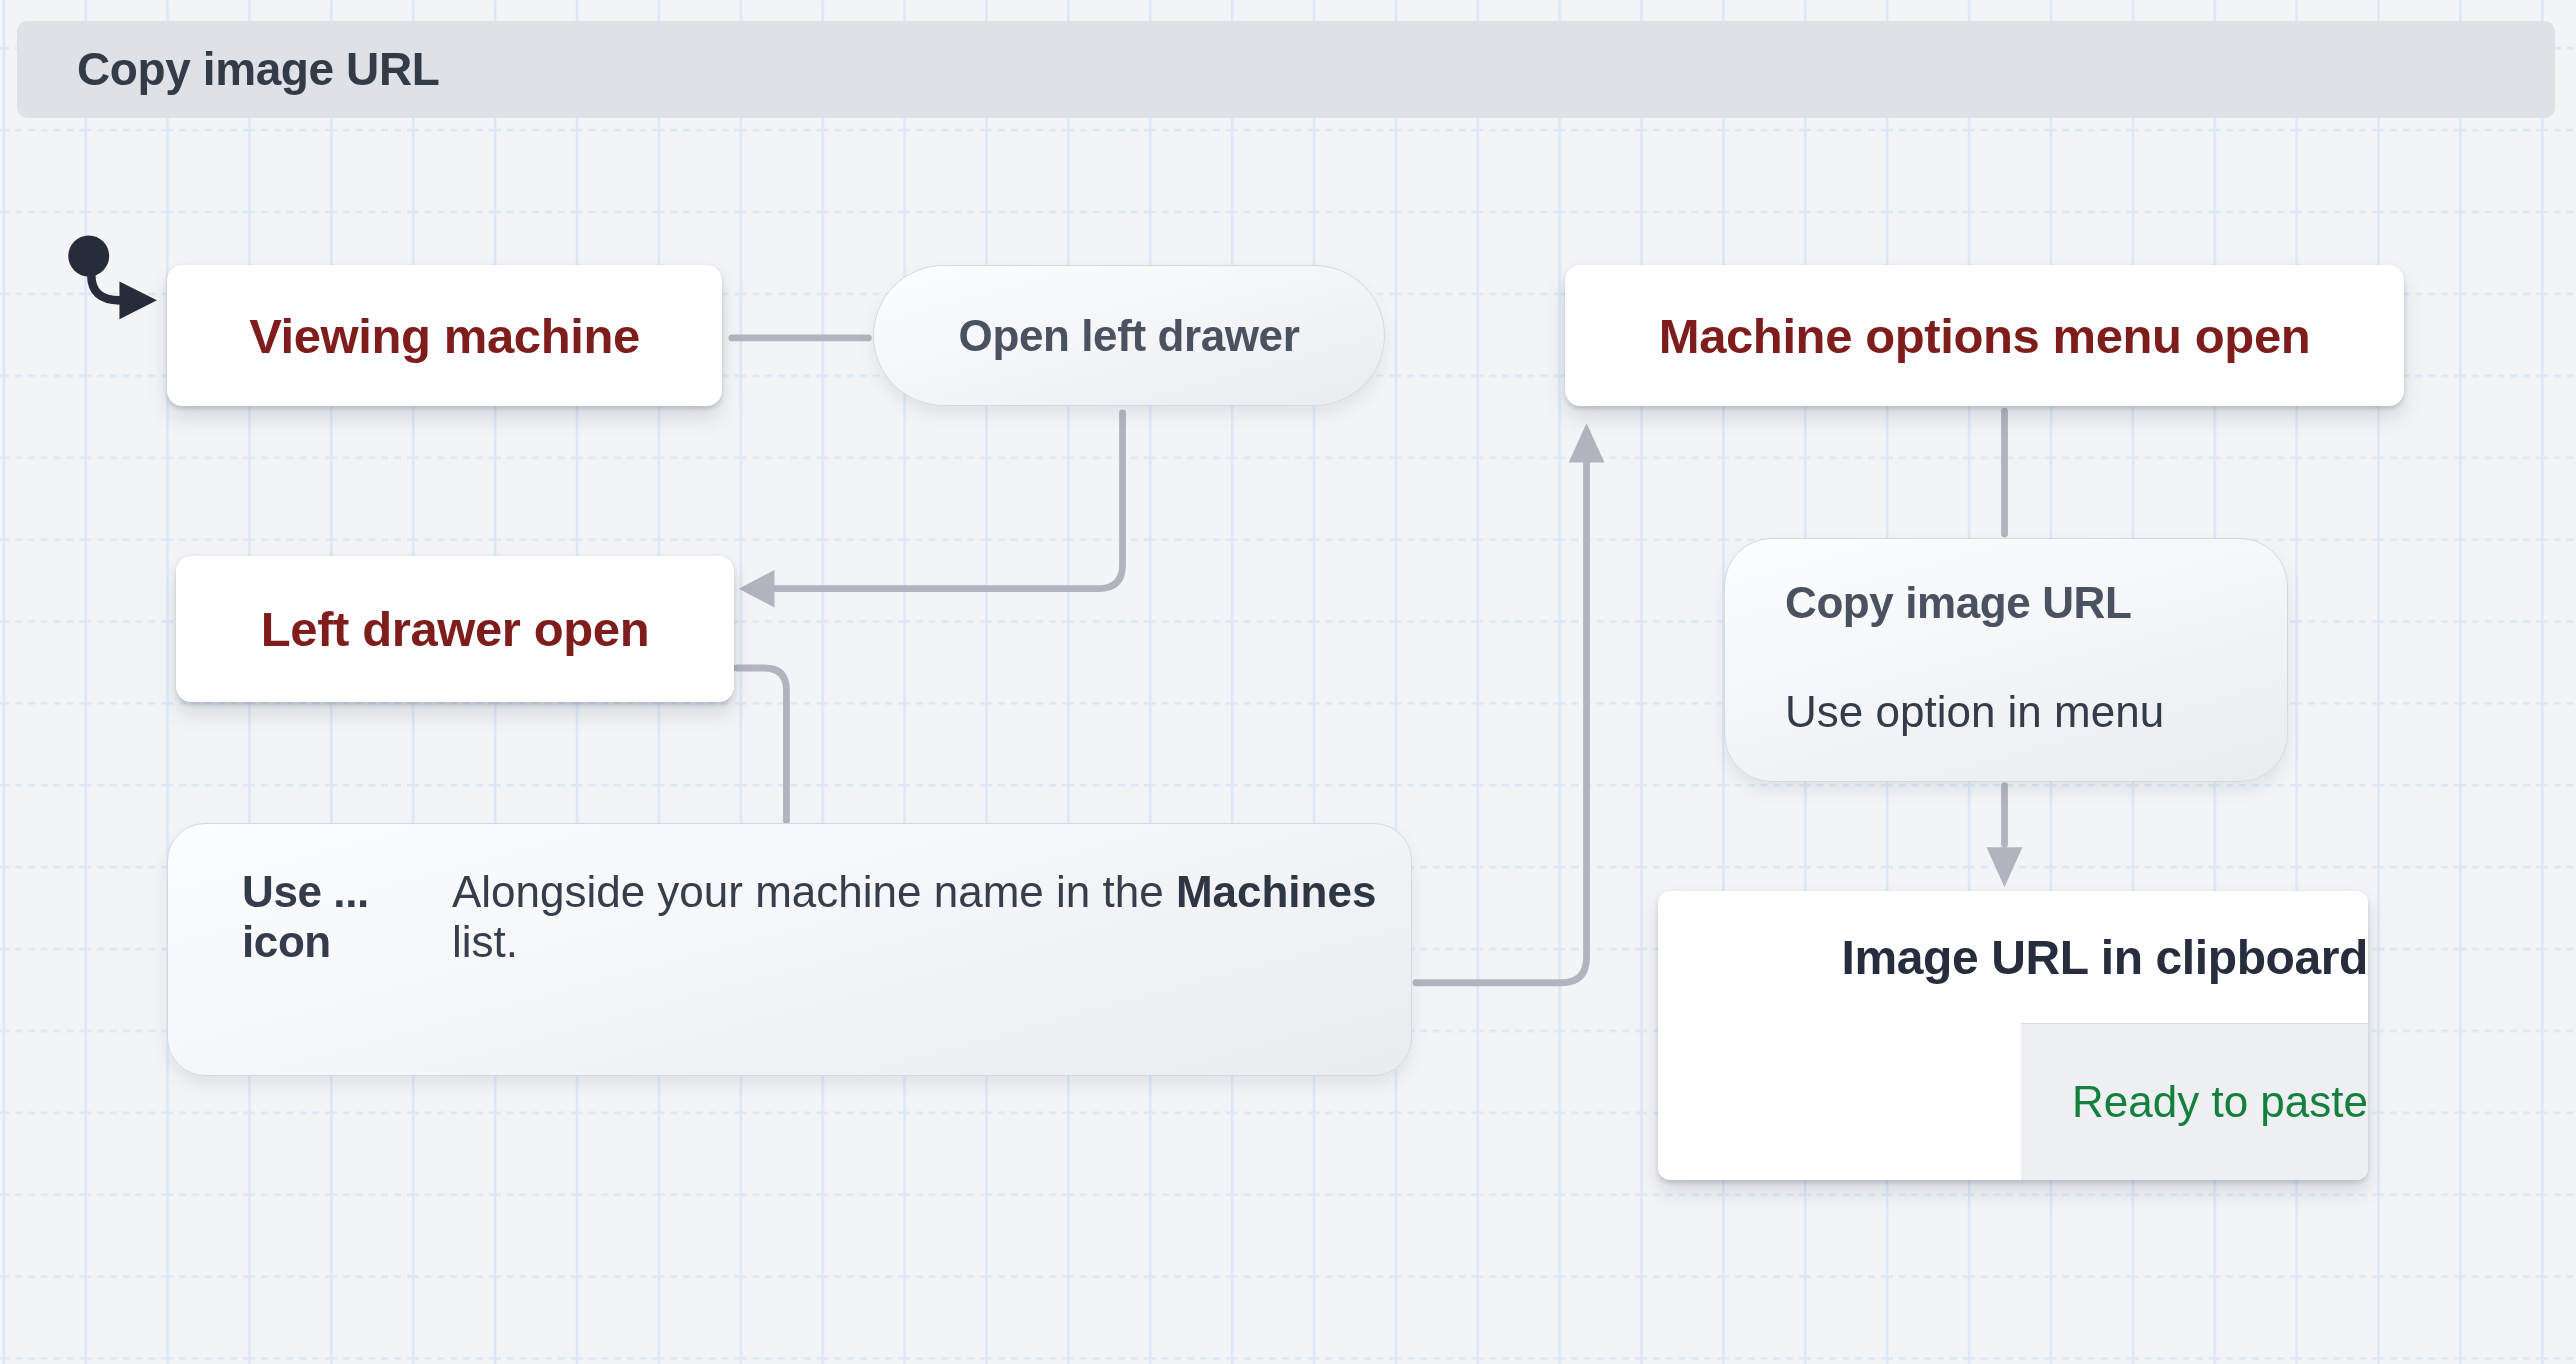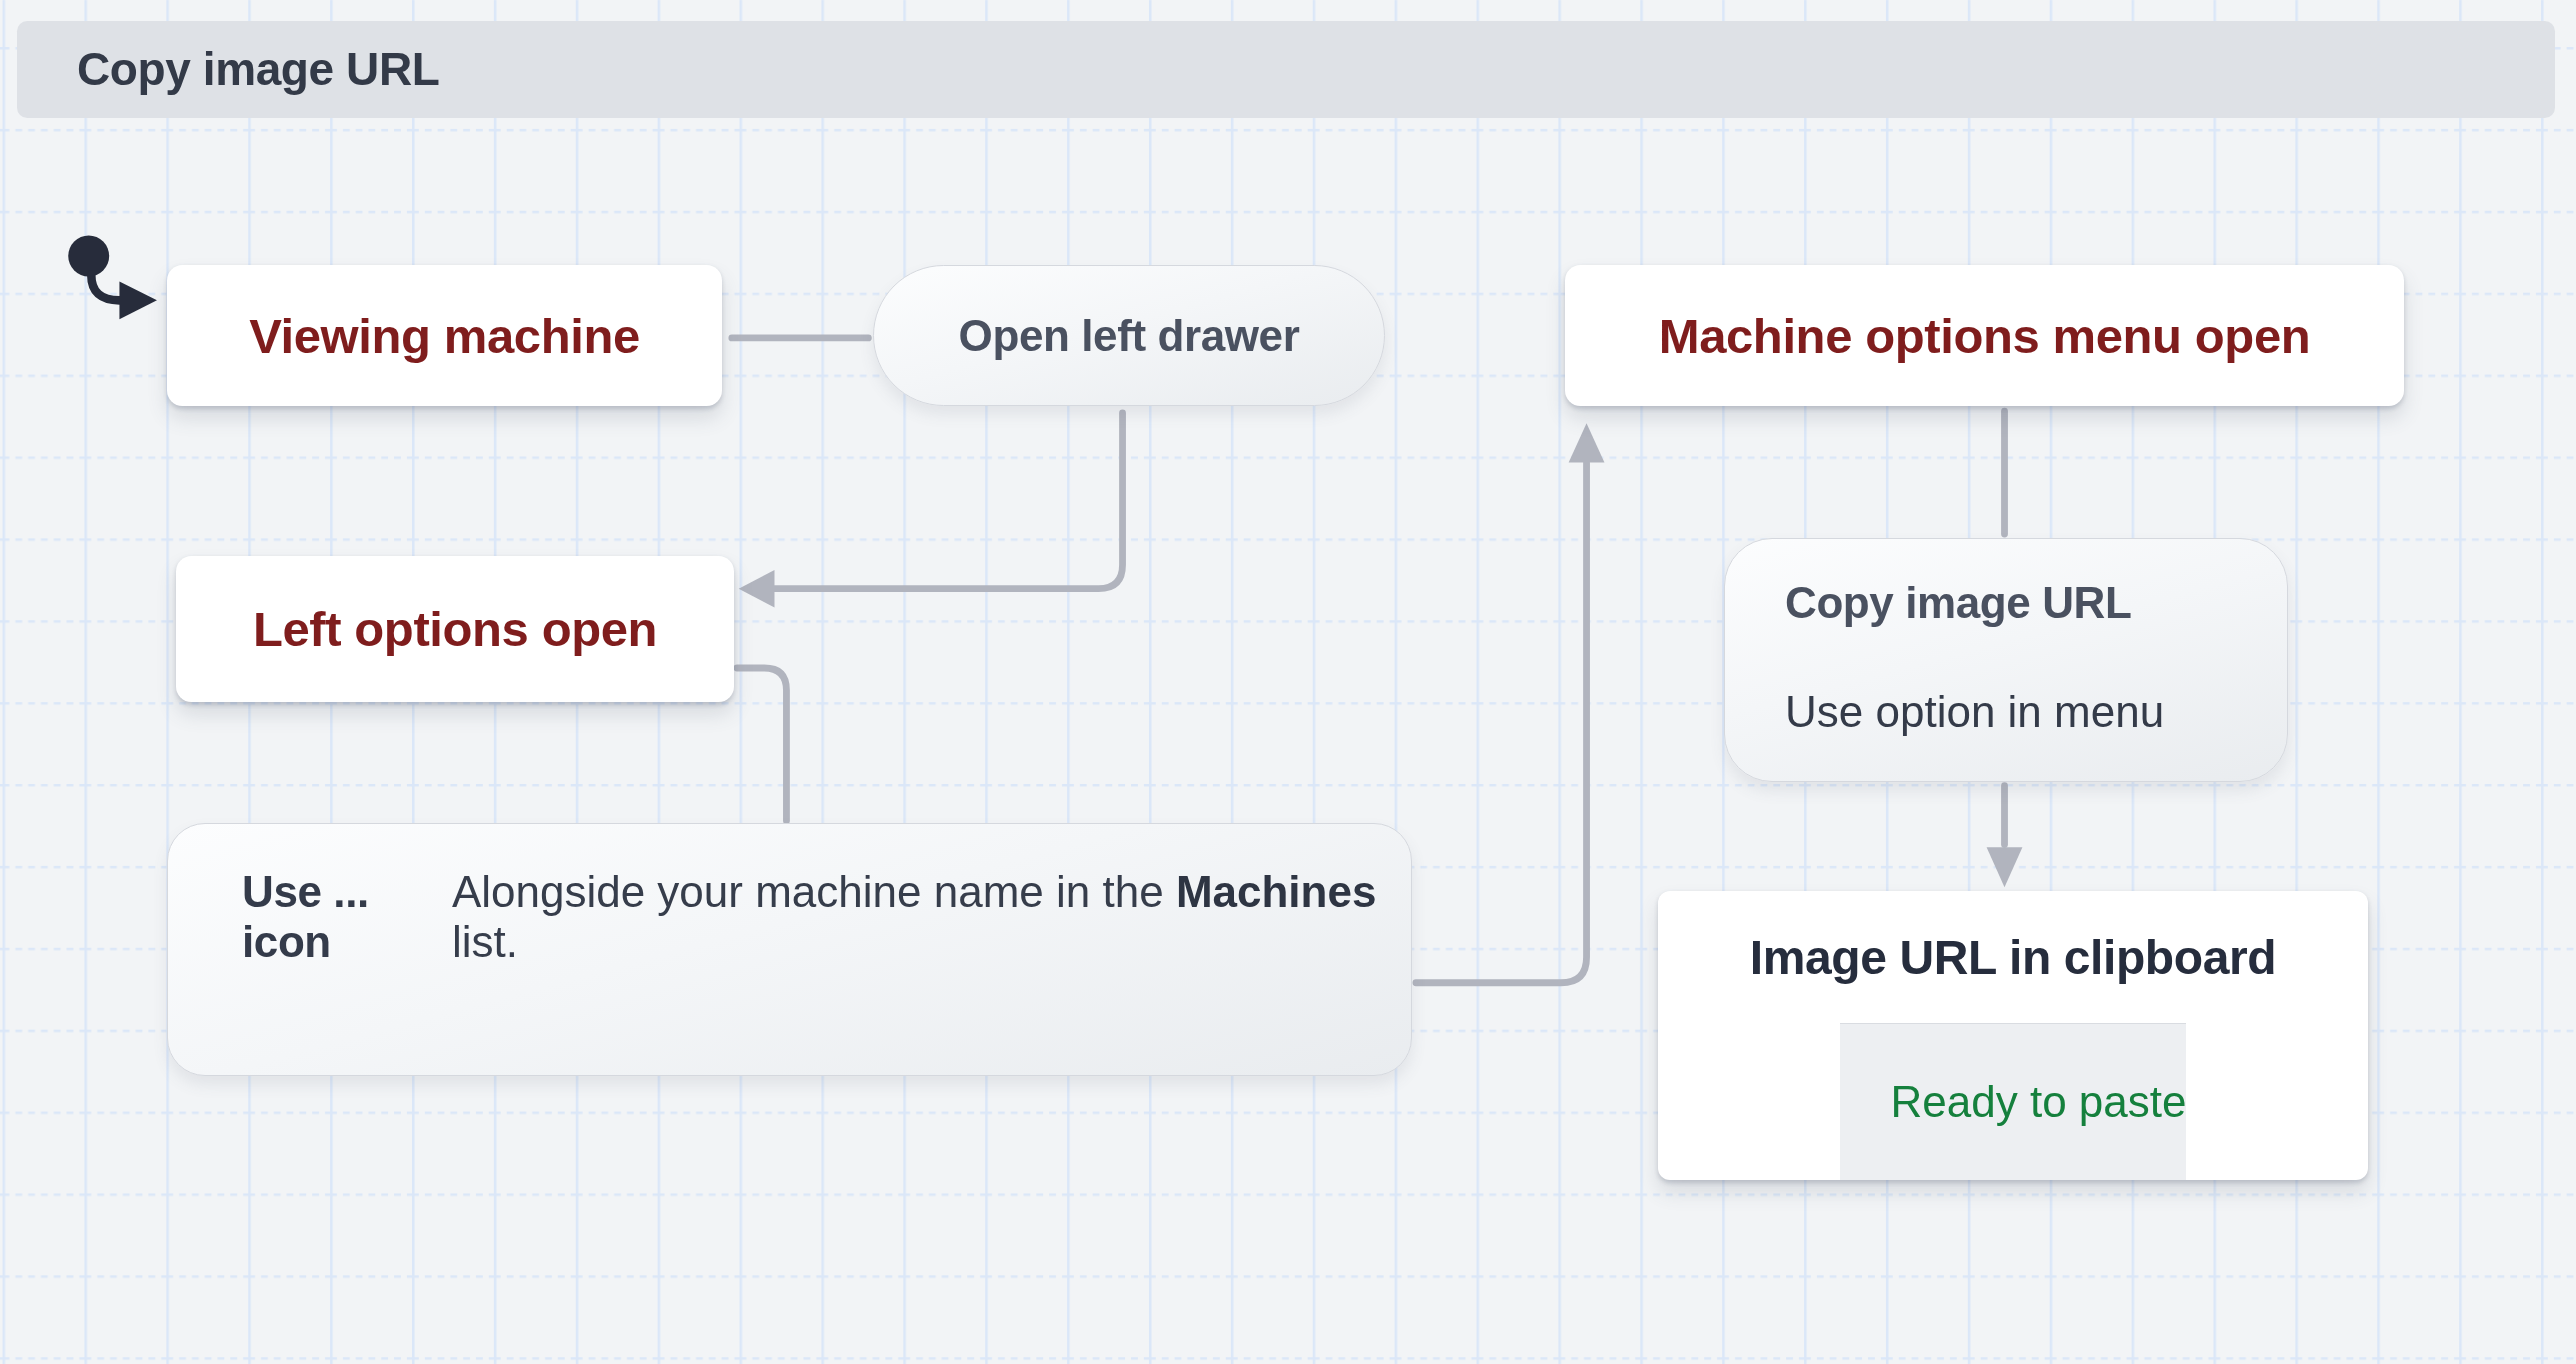--- a/index.html
+++ b/index.html
@@ -74,21 +74,21 @@
     font-size: 44px; font-weight: 700; color: #4a5160; letter-spacing: -0.4px;
   }
   .action-box .action-sub {
     font-size: 44px; font-weight: 400; color: #343b49;
   }
   .compound {
     background: #ffffff;
     border-radius: 12px;
     box-shadow: 0 2.6px 4.3px rgba(74,84,105,.22), 0 12px 20.5px rgba(74,84,105,.16);
     flex-direction: column;
-    align-items: center; justify-content: flex-start;
+    align-items: flex-end; justify-content: flex-start;
     overflow: hidden;
   }
   .compound .compound-title {
     height: 132px;
     display: flex; align-items: center; justify-content: center;
     font-size: 48px; font-weight: 700; color: #262d3d; letter-spacing: -0.4px;
     background: #ffffff;
   }
   .compound .compound-body {
     flex: 1;
@@ -152,21 +152,21 @@
 
   <div class="node soft pillbox" style="left:873px; top:265px; width:512px; height:141px;">
     <span>Open left drawer</span>
   </div>
 
   <div class="node card" style="left:1558px; top:265px; width:839px; height:141px;margin-left:7px;">
     <span>Machine options menu open</span>
   </div>
 
   <div class="node card" style="left:176px; top:556px; width:558px; height:146px;">
-    <span>Left options open</span>
+    <span>Left drawer open</span>
   </div>
 
   <div class="node soft note" style="left:167px; top:823px; width:1245px; height:253px;">
     <div class="note-title">Use ... icon</div>
     <div class="note-body"><span>Alongside your machine name in the </span><b>Machines</b><span> list.</span></div>
   </div>
 
   <div class="node soft action-box" style="left:1724px; top:538px; width:564px; height:244px;">
     <div class="action-title">Copy image URL</div>
     <div class="action-sub">Use option in menu</div>

